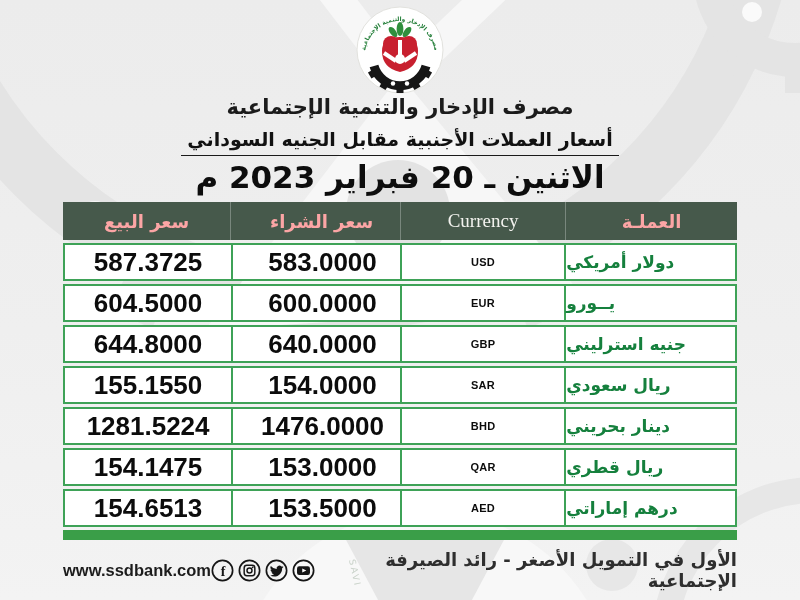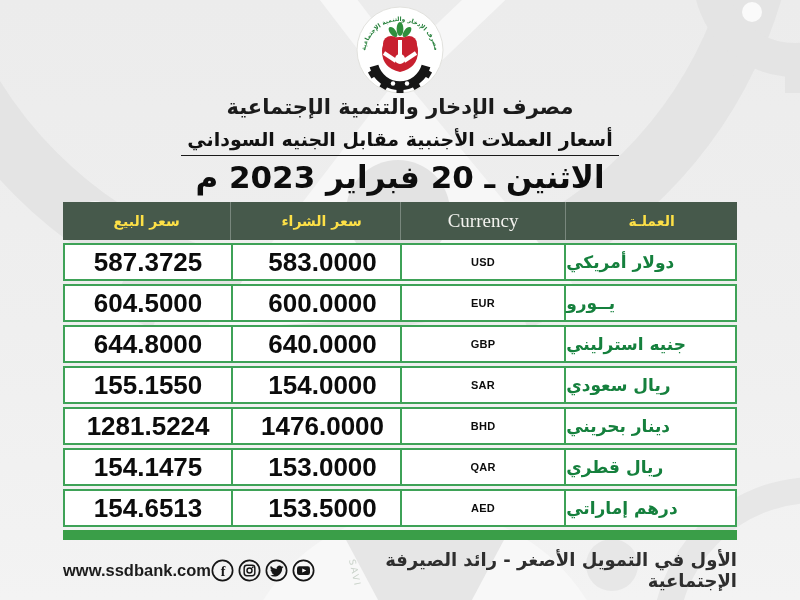--- a/index.html
+++ b/index.html
@@ -10,22 +10,22 @@
   .content{position:absolute;inset:0;z-index:1;display:flex;flex-direction:column;align-items:center;}
 
   .logo{margin-top:6px;width:88px;height:88px;}
   .bank-name{margin-top:1px;font-size:21px;font-weight:bold;color:#1b1b1b;letter-spacing:.2px;}
   .main-title{margin-top:9px;font-size:19px;font-weight:bold;color:#111;
               border-bottom:1.5px solid #1a1a1a;padding:0 6px 5px 6px;}
   .date-line{margin-top:3px;font-size:31px;font-weight:800;color:#0d0d0d;}
 
   .rates{width:674px;margin-top:7px;}
   .thead{display:flex;height:38px;background:#46594b;margin-bottom:3px;align-items:stretch;}
-  .th{display:flex;align-items:center;justify-content:center;color:#fde047;
-      font-size:14px;font-weight:bold;box-sizing:border-box;}
+  .th{display:flex;align-items:center;justify-content:center;color:#fca5a5;
+      font-size:18px;font-weight:bold;box-sizing:border-box;}
   .th + .th{border-left:1px solid rgba(255,255,255,.28);}
   .th.serif{font-family:"Liberation Serif",serif;font-weight:400;font-size:19px;color:#f2f2ee;}
 
   .trow{display:flex;height:38px;background:#fff;border:2px solid #3ea257;
         box-sizing:border-box;margin-bottom:3px;}
   .td{display:flex;align-items:center;justify-content:center;box-sizing:border-box;}
   .td + .td{border-left:2px solid #3ea257;}
   .c-sell{width:24.8%;}
   .c-buy{width:25.2%;padding-left:12px;}
   .c-code{width:24.5%;}

